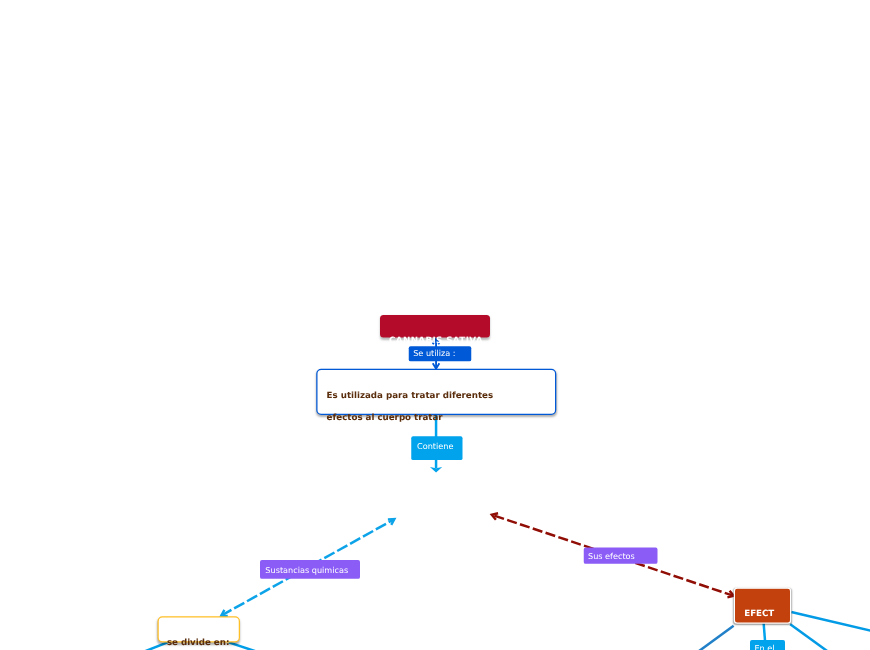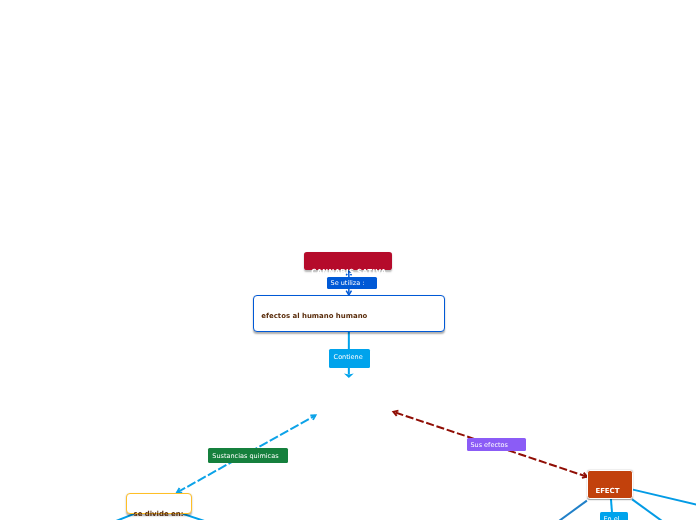--- a/index.html
+++ b/index.html
@@ -55,21 +55,22 @@
     <line x1="183.0" y1="513.9" x2="204.5" y2="521" stroke-width="2" stroke="#009ee8"></line>
   </svg>
 
   <div class="node filled" style="left:304.3px;top:252.0px;width:88.2px;height:17.7px;background:#b50b2b;
               font-size:7px;letter-spacing:0.29px;padding:6.2px 0 0 6.95px;line-height:8px;">
     <span class="tline">CANNABIS SATIVA</span>
   </div>
 
   <div class="node outlined" style="left:252.8px;top:295.0px;width:192.4px;height:37.1px;border-color:#0059d6;
               padding:5.9px 0 0 7.5px;line-height:8px;">
-    <span class="tline">efectos al humano humano</span>
+    <span class="tline">Es utilizada para tratar diferentes</span>
+    <span class="tline">efectos al cuerpo tratar</span>
   </div>
 
 
   <div class="node outlined" style="left:125.5px;top:492.9px;width:66.2px;height:21.1px;border-color:#ffbf26;
               padding:5.85px 0 0 7.0px;line-height:8px;">
     <span class="tline">se divide en:</span>
   </div>
 
   <div class="node filled" style="left:587.1px;top:469.5px;width:45.6px;height:29.6px;background:#c2410c;
               border:1.2px solid #ffffff;padding:6.15px 0 0 7.3px;line-height:8px;box-shadow:0 0.9px 1.3px rgba(0,0,0,0.40);">
@@ -78,21 +79,21 @@
   </div>
 
   <div class="chip" style="left:327.1px;top:277.0px;width:50px;height:11.6px;background:#0059d6;">
     <span style="left:3.45px;top:2.9px;">Se utiliza :</span>
   </div>
 
   <div class="chip" style="left:329.3px;top:349.0px;width:41.1px;height:19px;background:#00a3ec;">
     <span style="left:4.3px;top:4.9px;">Contiene</span>
   </div>
 
-  <div class="chip" style="left:208.2px;top:448.2px;width:79.4px;height:15.2px;background:#15803d;">
+  <div class="chip" style="left:208.2px;top:448.2px;width:79.4px;height:15.2px;background:#8b5cf6;">
     <span style="left:4.1px;top:4.9px;">Sustancias quimicas</span>
   </div>
 
   <div class="chip" style="left:467.3px;top:438.0px;width:59px;height:12.5px;background:#8b5cf6;">
     <span style="left:3.1px;top:3.9px;">Sus efectos</span>
   </div>
 
   <div class="chip" style="left:599.5px;top:512.0px;width:28.2px;height:14.4px;background:#00a3ec;">
     <span style="left:4.0px;top:4.3px;">En el</span>
   </div>

